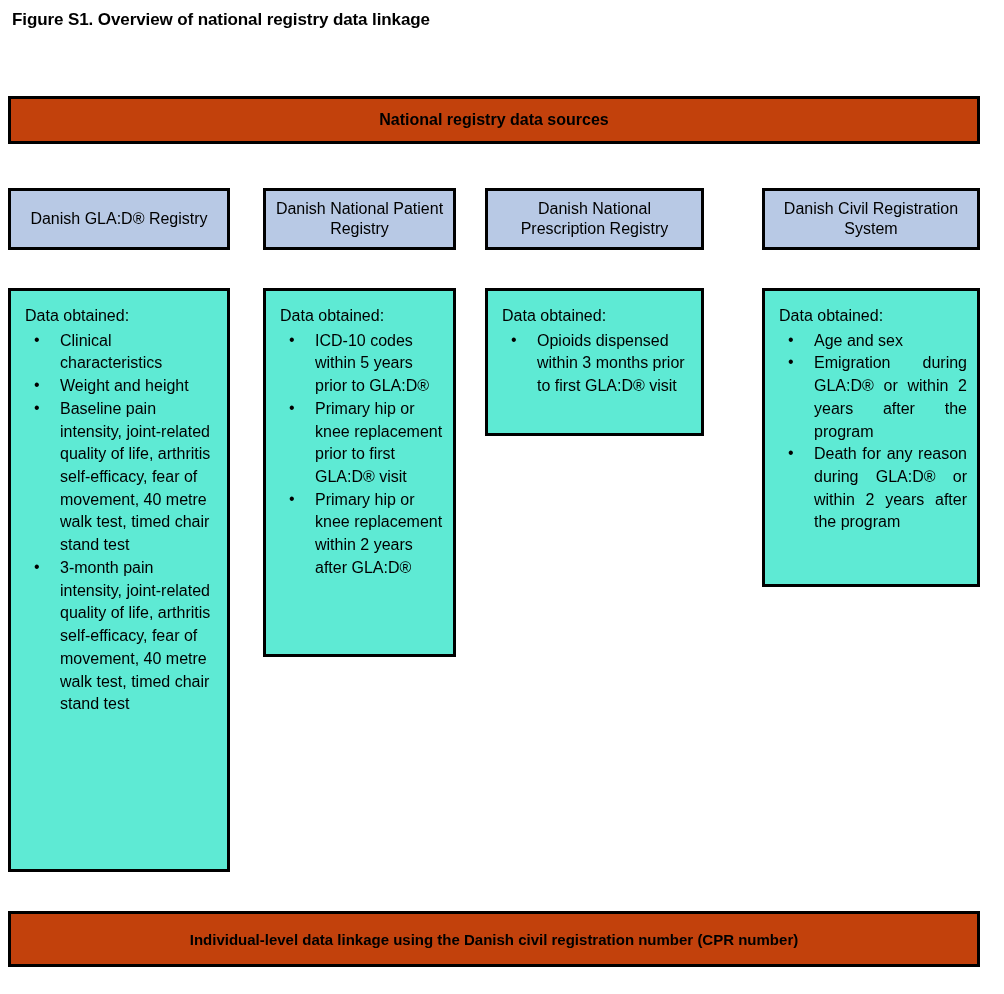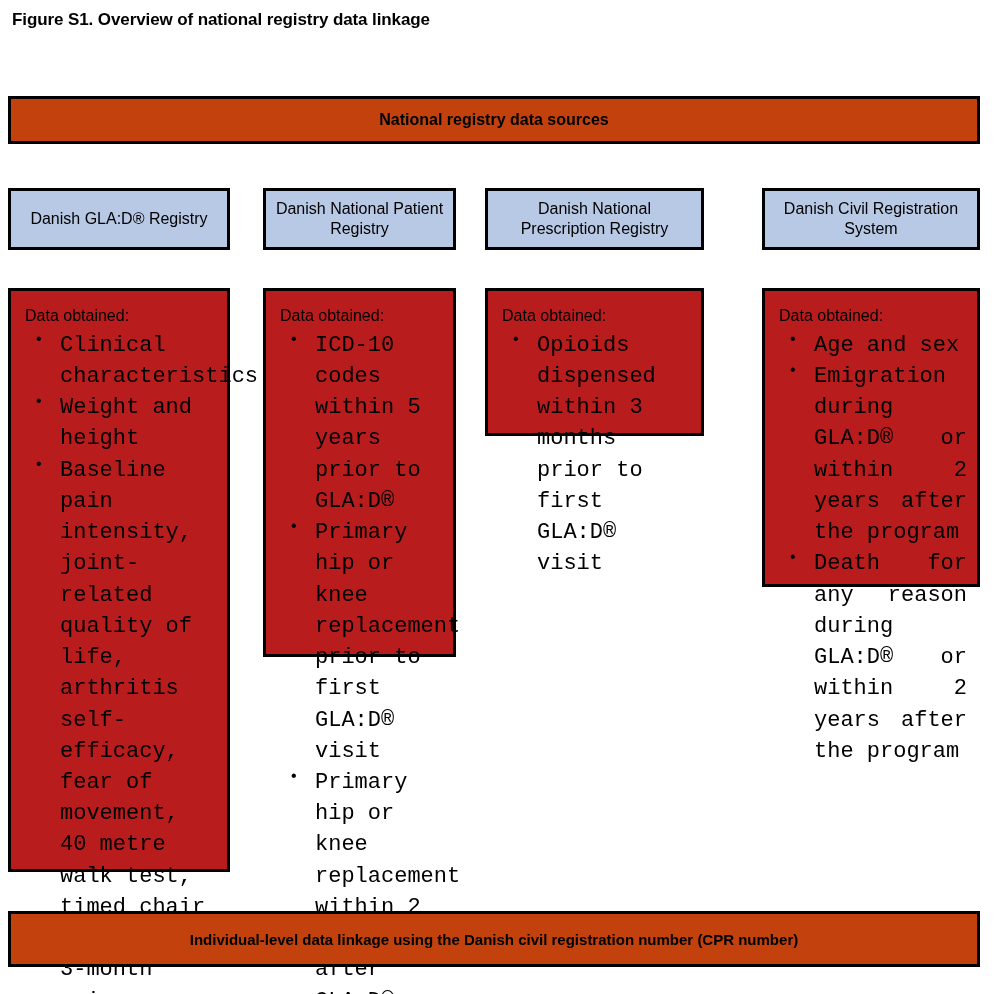--- a/index.html
+++ b/index.html
@@ -69,21 +69,21 @@
     display: flex;
     align-items: center;
     justify-content: center;
     text-align: center;
     font-size: 16px;
     line-height: 1.25;
     padding: 0 6px;
   }
 
   .data-box {
-    background: #b91c1c;
+    background: #5eead4;
     border: 3px solid #000000;
     box-sizing: border-box;
     margin-top: 38px;
     padding: 14px 10px 14px 14px;
     font-size: 16px;
     line-height: 1.42;
   }
   .col-1 .data-box { height: 584px; }
   .col-2 .data-box { height: 369px; }
   .col-3 .data-box { height: 148px; }
@@ -96,23 +96,22 @@
 
   ul.bullets {
     list-style: none;
     margin: 0;
     padding: 0;
   }
   ul.bullets li {
     position: relative;
     padding-left: 35px;
     margin-top: 0;
-    font-size: 22px;
+    font-size: 16px;
     line-height: 1.42;
-    font-family: Liberation Mono, monospace;
   }
   ul.bullets li::before {
     content: "\2022";
     position: absolute;
     left: 9px;
     top: -1px;
     font-size: 16px;
     line-height: 1.42;
   }
   ul.bullets li.justified {

